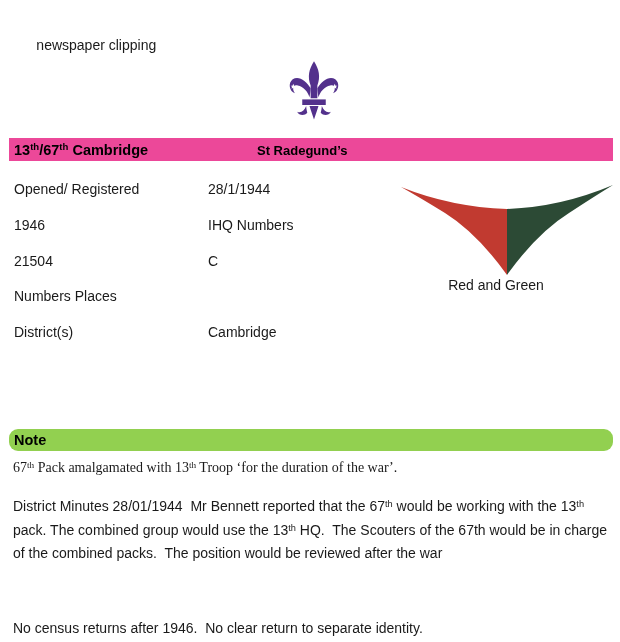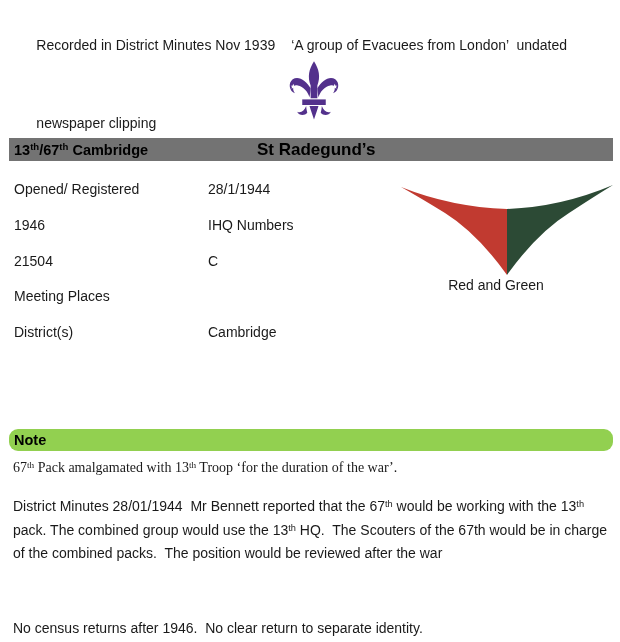--- a/index.html
+++ b/index.html
@@ -16,21 +16,21 @@
 
   .bar { position:absolute; left:9px; width:604px; }
   .group-bar { top:138px; height:23px; }
   .note-bar  { top:429px; height:22px; }
   .bar-title {
     position:absolute; left:5px; top:50%; transform:translateY(-50%);
     font-weight:700; font-size:14.5px; white-space:pre; color:#000;
   }
   .bar-subtitle {
     position:absolute; left:248px; top:50%; transform:translateY(-50%);
-    font-weight:700; font-size:17px; white-space:pre; color:#000;
+    font-weight:700; font-size:13px; white-space:pre; color:#000;
   }
 
   .details {
     position:absolute; left:14px; top:180px;
     display:grid; grid-template-columns:194px 180px; grid-auto-rows:35.8px;
   }
   .dlabel, .dvalue { white-space:pre; line-height:19px; }
 
   .necker { position:absolute; left:399px; top:181px; width:216px; }
   .necker svg { display:block; width:216px; height:96px; }
@@ -43,54 +43,51 @@
 
   sup { font-size:0.66em; line-height:0; position:relative; top:-0.42em; vertical-align:baseline; }
 </style>
 </head>
 <body>
 
 <div class="page">
 
   <div class="intro">
     <div class="line">
-      <span>Recorded in District Minutes Nov 1939</span><span class="gap">‘A group of Evacuees from London’  undated</span>
-    </div>
-    <div class="line">
       <span>newspaper clipping</span>
     </div>
   </div>
 
   <svg class="emblem" viewBox="0 0 100 110" xmlns="http://www.w3.org/2000/svg">
     <g fill="#53318C">
       <path d="M50 2 C41 16 38 30 44 45 L44 68 L56 68 L56 45 C62 30 59 16 50 2 Z"></path>
       <path d="M44 50 C36 36 22 27 12 34 C3 41 6 56 16 59 C10 51 13 43 21 45 C31 47 39 56 42 66 C43 60 44 55 44 50 Z"></path>
       <path d="M56 50 C64 36 78 27 88 34 C97 41 94 56 84 59 C90 51 87 43 79 45 C69 47 61 56 58 66 C57 60 56 55 56 50 Z"></path>
       <path d="M29 70 L71 70 L71 80 L29 80 Z"></path>
       <path d="M42 82 C45 92 48 100 50 106 C52 100 55 92 58 82 Z"></path>
       <path d="M36 82 C33 91 26 95 20 92 C23 99 33 100 38 94 C37 90 36 86 36 82 Z"></path>
       <path d="M64 82 C67 91 74 95 80 92 C77 99 67 100 62 94 C63 90 64 86 64 82 Z"></path>
     </g>
     <path transform="translate(13,47)" d="M0,-5 L1.5,-1.55 L4.76,-1.55 L2.4,0.6 L2.94,4.05 L0,2 L-2.94,4.05 L-2.4,0.6 L-4.76,-1.55 L-1.5,-1.55 Z" fill="#FFFFFF"></path>
     <path transform="translate(87,47)" d="M0,-5 L1.5,-1.55 L4.76,-1.55 L2.4,0.6 L2.94,4.05 L0,2 L-2.94,4.05 L-2.4,0.6 L-4.76,-1.55 L-1.5,-1.55 Z" fill="#FFFFFF"></path>
   </svg>
 
-  <div class="bar group-bar" style="background-color: #737373;">
+  <div class="bar group-bar" style="background-color: #ec4899;">
     <span class="bar-title"><span>13</span><sup>th</sup><span>/67</span><sup>th</sup><span> Cambridge</span></span>
     <span class="bar-subtitle">St Radegund’s</span>
   </div>
 
   <div class="details">
     <span class="dlabel">Opened/ Registered</span>
     <span class="dvalue">28/1/1944</span>
     <span class="dvalue">1946</span>
     <span class="dlabel">IHQ Numbers</span>
     <span class="dvalue">21504</span>
     <span class="dvalue">C</span>
-    <span class="dlabel">Meeting Places</span>
+    <span class="dlabel">Numbers Places</span>
     <span class="dvalue"></span>
     <span class="dlabel">District(s)</span>
     <span class="dvalue">Cambridge</span>
   </div>
 
   <div class="necker">
     <svg viewBox="0 0 216 96" xmlns="http://www.w3.org/2000/svg">
       <path d="M2 6 Q52 26 108 28 L108 94 Q78 52 46 32 Q20 16 2 6 Z" fill="#C13A30"></path>
       <path d="M214 4 Q162 26 108 28 L108 94 Q138 52 170 32 Q196 15 214 4 Z" fill="#2C4A35"></path>
     </svg>

